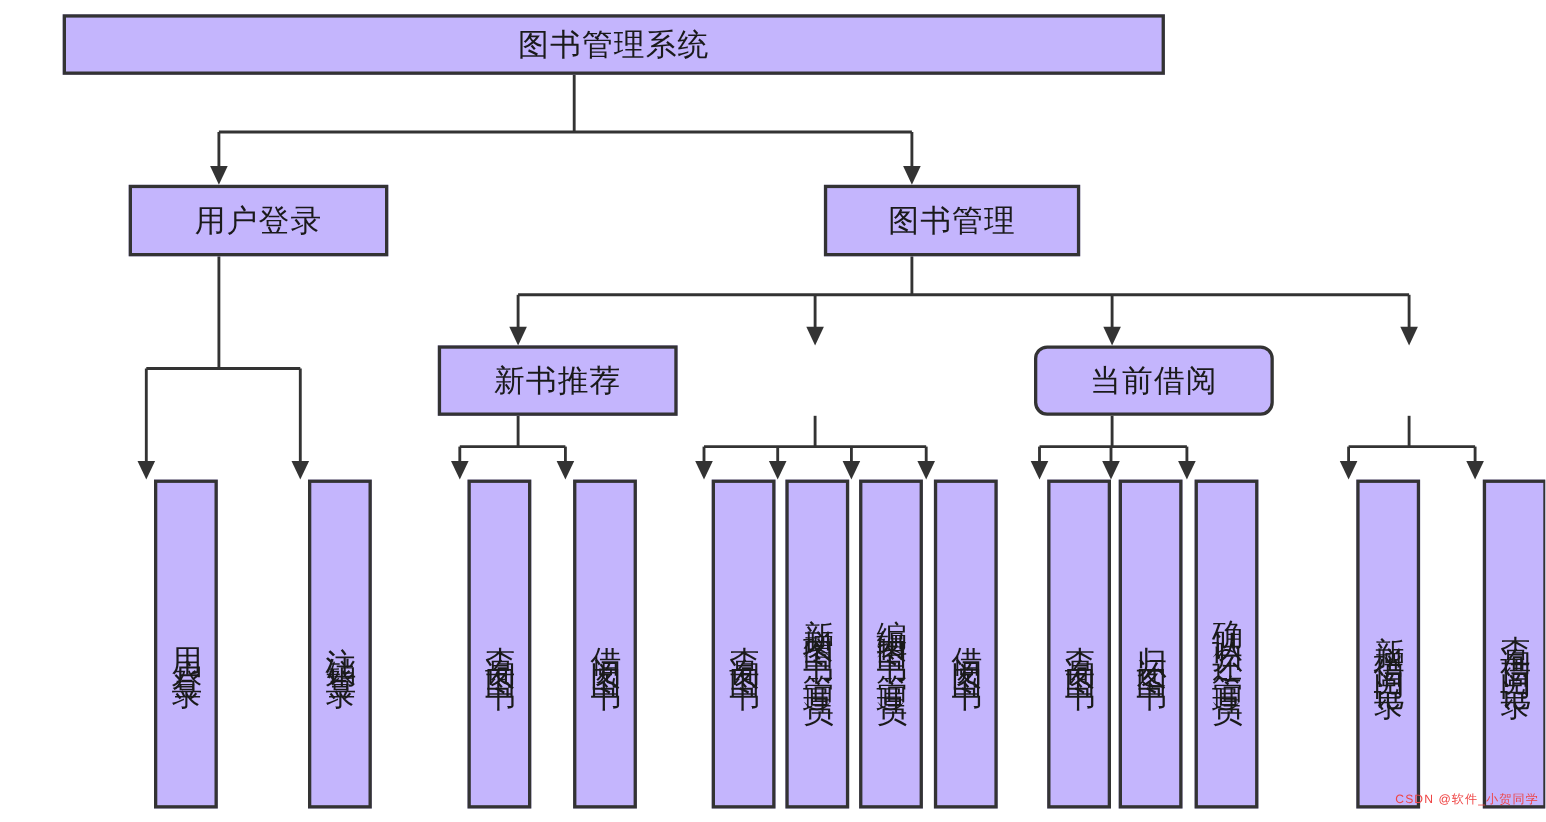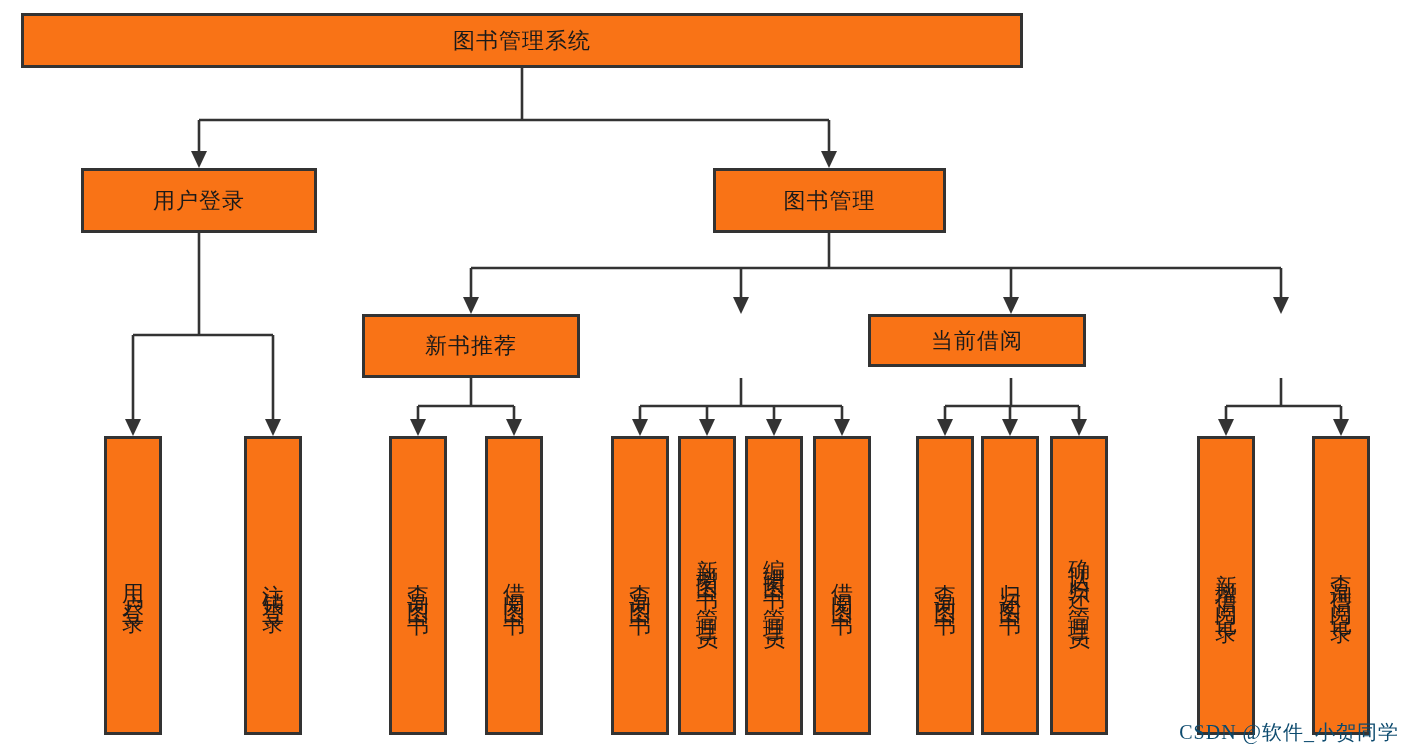--- a/index.html
+++ b/index.html
@@ -5,53 +5,53 @@
   html,body { margin:0; padding:0; background:#ffffff; }
   #canvas {
     position:relative; width:1405px; height:747px;
     background:#ffffff; overflow:hidden;
     font-family:"Liberation Sans", sans-serif;
     color:#1a1a1a;
   }
   #connectors { position:absolute; left:0; top:0; z-index:0; }
   .box {
     position:absolute; z-index:1; box-sizing:border-box;
-    border:3px solid #333333; background:#f97316;
+    border:3px solid #333333; background:#c4b5fd;
     display:flex; align-items:center; justify-content:center;
-    font-size:22px; color:#1a1a1a;
+    font-size:28px; color:#1a1a1a;margin-left:36px;
   }
   .hbox span { letter-spacing:1px; white-space:nowrap; }
   .vbox span {
     writing-mode:vertical-rl; text-orientation:mixed;
     letter-spacing:10px; line-height:1.1; white-space:nowrap;
   }
   #n-root  { left:21px;  top:13px;  width:1002px; height:55px; }
   #n-login { left:81px;  top:168px; width:236px;  height:65px; }
   #n-mgmt  { left:713px; top:168px; width:233px;  height:65px; }
   #n-l3-0  { left:362px; top:314px; width:218px;  height:64px; }
   #n-l3-1  { left:632px; top:314px; width:218px;  height:64px; }
-  #n-l3-2  { left:868px; top:314px; width:218px;  height:53px; }
+  #n-l3-2  { left:904px; top:314px; width:218px;  height:64px;border-radius:12px; }
   #n-l3-3  { left:1172px;top:314px; width:220px;  height:64px; }
   .leaf    { top:436px; height:299px; width:58px; }
   #n-leaf-0  { left:104px; }
   #n-leaf-1  { left:244px; }
   #n-leaf-2  { left:389px; }
   #n-leaf-3  { left:485px; }
   #n-leaf-4  { left:611px; }
   #n-leaf-5  { left:678px; }
   #n-leaf-6  { left:745px; }
   #n-leaf-7  { left:813px; }
   #n-leaf-8  { left:916px; }
   #n-leaf-9  { left:981px; }
   #n-leaf-10 { left:1050px; }
   #n-leaf-11 { left:1197px; }
   #n-leaf-12 { left:1312px; }
   #watermark {
     position:absolute; z-index:2; right:6px; top:719px;
-    font-size:20px; color:#0c4a6e; letter-spacing:1px; white-space:nowrap;font-family:Liberation Serif, serif;
+    font-size:11px; color:#ef4444; letter-spacing:1px; white-space:nowrap;
   }
 </style>
 </head>
 <body>
 
 <div id="canvas">
 
   <svg id="connectors" width="1405" height="747" viewBox="0 0 1405 747" xmlns="http://www.w3.org/2000/svg">
     <g stroke="#333333" stroke-width="2.6" fill="none">
       <path d="M522 68 V120"></path>

